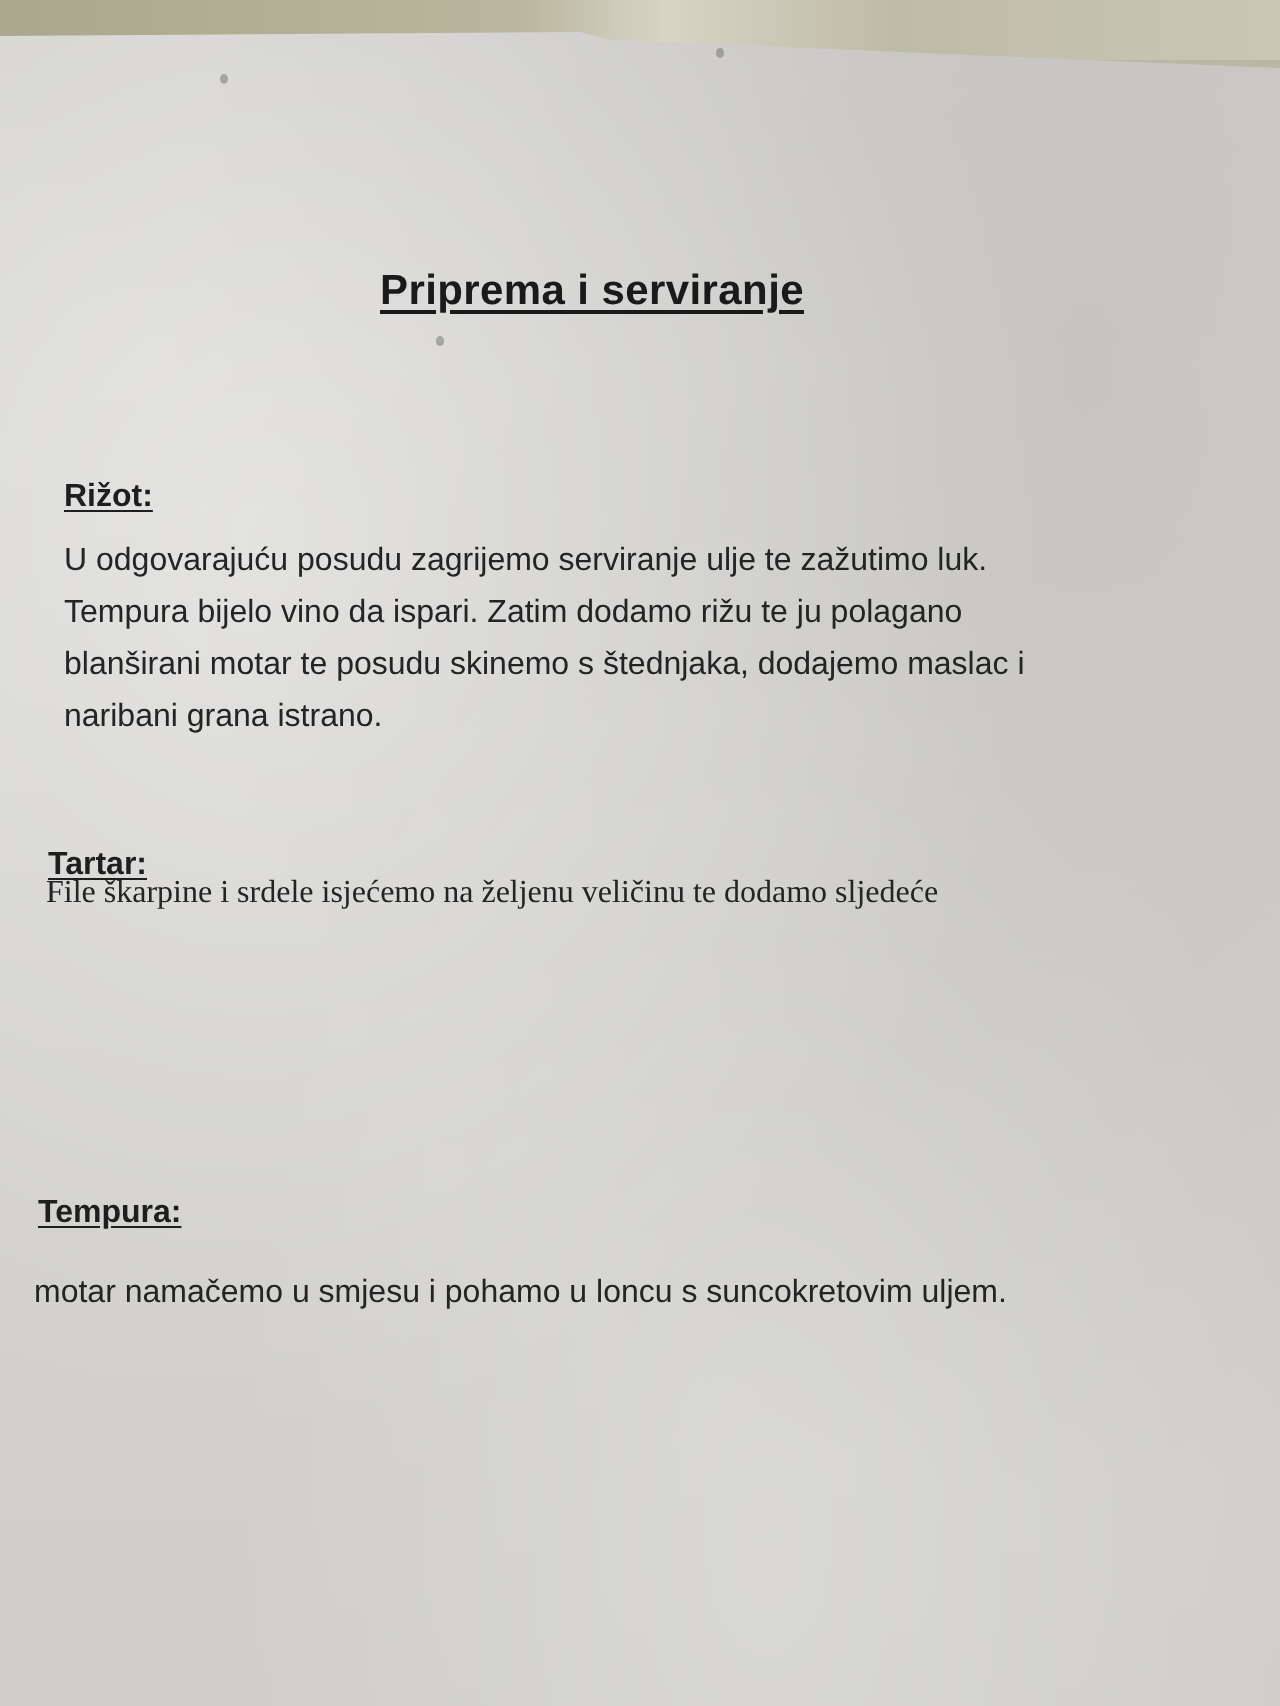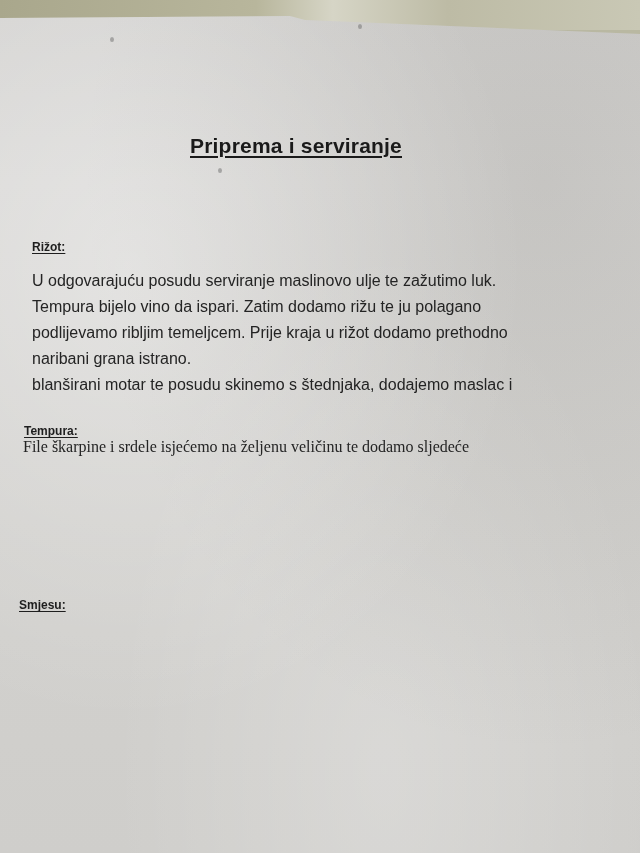--- a/index.html
+++ b/index.html
@@ -44,21 +44,21 @@
       font-weight: bold;
       text-decoration: underline;
       text-decoration-thickness: 2px;
       text-underline-offset: 3px;
       letter-spacing: 0.2px;
       color: #1a1a1a;
       margin: 0;
     }
     .section-heading {
       position: absolute;
-      font-size: 12px;
+      font-size: 16px;
       font-weight: bold;
       text-decoration: underline;
       text-underline-offset: 2px;
       color: #1e1e1e;
       margin: 0;
     }
     .para {
       position: absolute;
       font-size: 16px;
       line-height: 26px;
@@ -87,28 +87,28 @@
 
 <div class="doc">
   <div class="dot" style="left:110px; top:37px;"></div>
   <div class="dot" style="left:358px; top:24px;"></div>
   <div class="dot" style="left:218px; top:168px;"></div>
 
   <h1 class="title">Priprema i serviranje</h1>
 
   <h2 class="section-heading" id="h-rizot">Rižot:</h2>
   <p class="para" id="p-rizot">
-    <span>U odgovarajuću posudu serviranje maslinovo ulje te zažutimo luk.</span>
+    <span>U odgovarajuću posudu zagrijemo serviranje ulje te zažutimo luk.</span>
     <span>Tempura bijelo vino da ispari. Zatim dodamo rižu te ju polagano</span>
-    <span>podlijevamo ribljim temeljcem. Prije kraja u rižot dodamo prethodno</span>
+    <span>blanširani motar te posudu skinemo s štednjaka, dodajemo maslac i</span>
     <span>naribani grana istrano.</span>
-    <span>blanširani motar te posudu skinemo s štednjaka, dodajemo maslac i</span>
   </p>
 
-  <h2 class="section-heading" id="h-tartar">Tempura:</h2>
+  <h2 class="section-heading" id="h-tartar">Tartar:</h2>
   <p class="para" id="p-tartar">
     <span>File škarpine i srdele isjećemo na željenu veličinu te dodamo sljedeće</span>
   </p>
 
-  <h2 class="section-heading" id="h-tempura">Smjesu:</h2>
+  <h2 class="section-heading" id="h-tempura">Tempura:</h2>
   <p class="para" id="p-tempura">
+    <span>motar namačemo u smjesu i pohamo u loncu s suncokretovim uljem.</span>
   </p>
 </div>
 
 </body></html>

